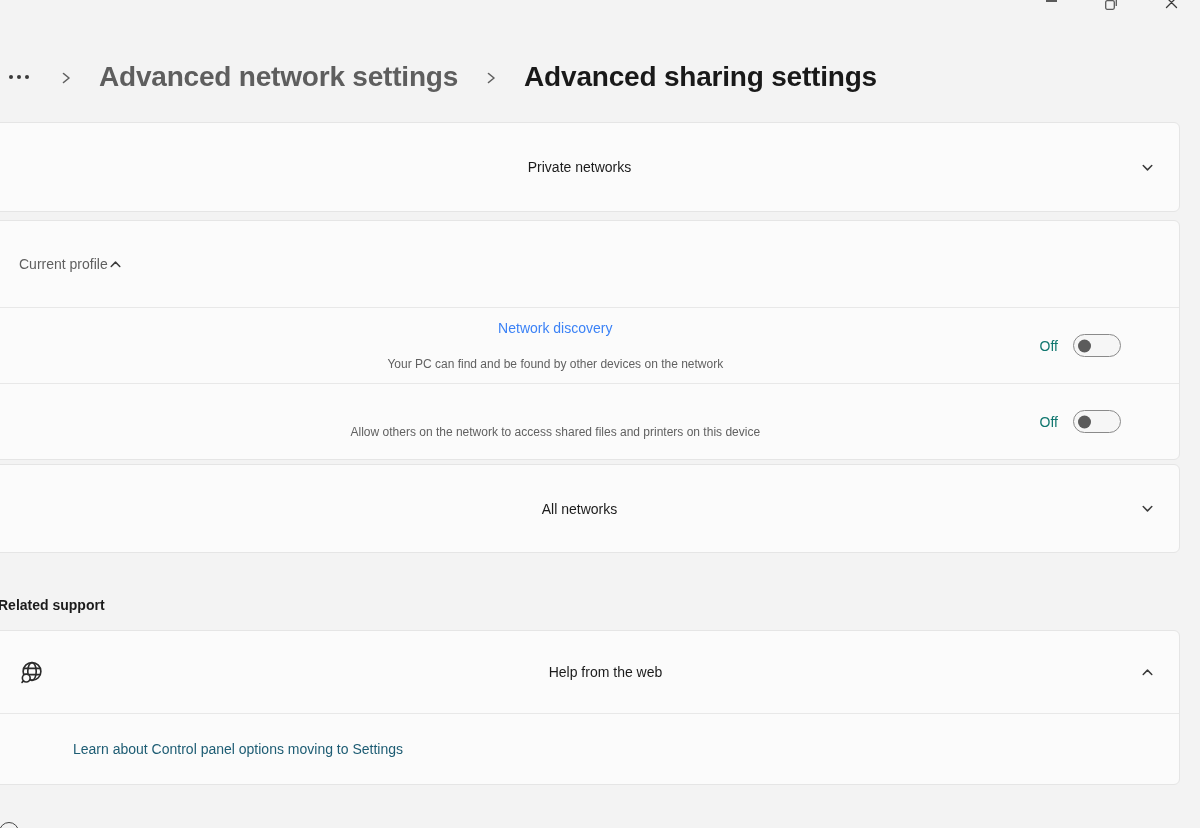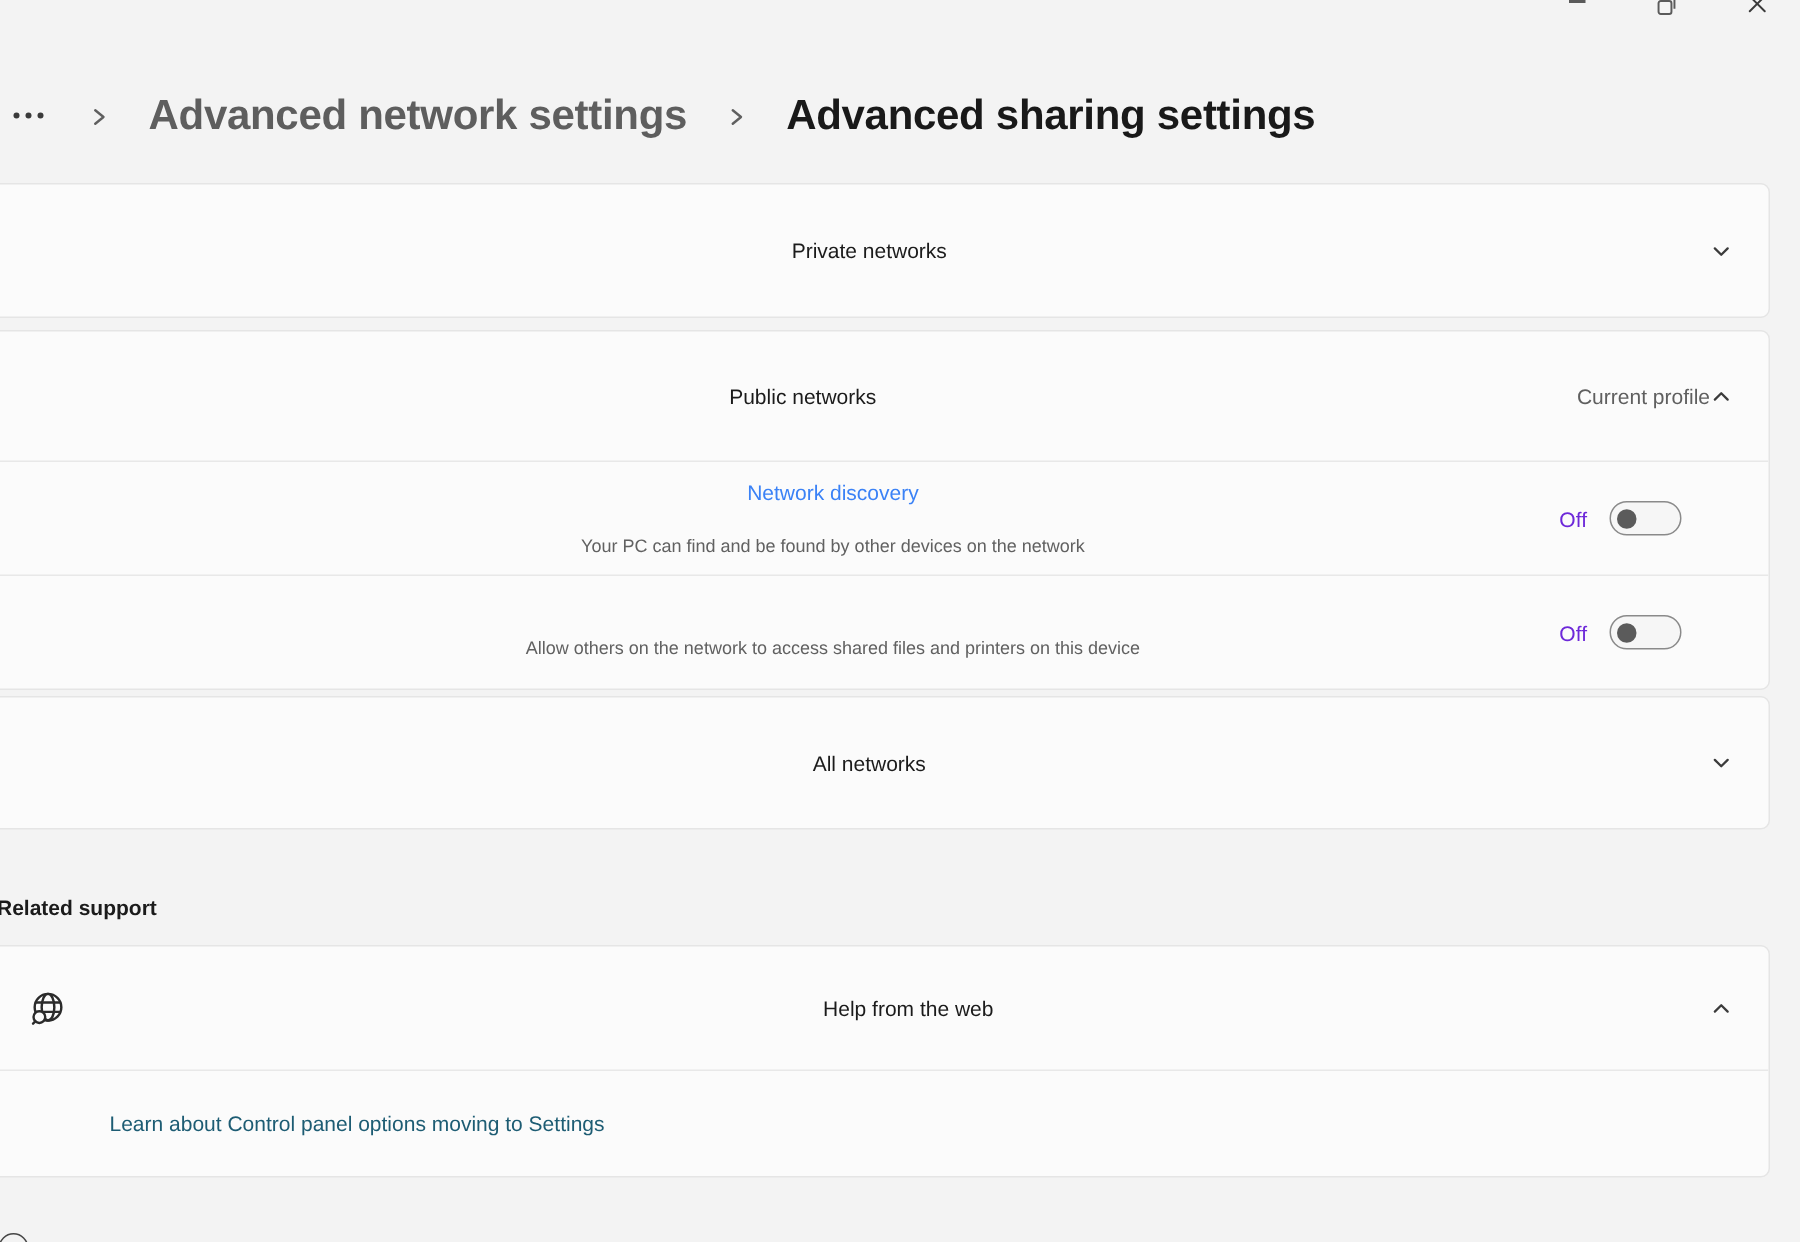--- a/index.html
+++ b/index.html
@@ -34,21 +34,21 @@
   .grow{flex:1 1 auto;min-width:0;text-align:center;}
   .card-title{font-size:14px;color:#1b1b1b;}
   .setting-title{font-size:14px;color:#3b82f6;}
   .setting-desc{font-size:12px;color:#616161;margin-top:21px;}
   .divider{height:1px;background:#e8e8e8;}
   .h88{height:88px;} .h86{height:86px;} .h75{height:75px;} .h87{height:87px;}
   .h82{height:82px;} .h70{height:70px;}
   .badge-text{font-size:14px;color:#5f5f5f;white-space:nowrap;text-align:center;}
   .chev{display:flex;align-items:center;}
   
-  .state-label{font-size:14px;color:#6d28d9;margin-right:15px;}
+  .state-label{font-size:14px;color:#0f766e;margin-right:15px;}
   .toggle{
     width:46px;height:21px;border:1px solid #8a8a8a;border-radius:12px;
     background:#f6f6f6;position:relative;flex:0 0 auto;cursor:pointer;
   }
   .toggle .knob{
     position:absolute;left:4px;top:50%;transform:translateY(-50%);
     width:13px;height:13px;border-radius:50%;background:#5b5b5b;
   }
   
   .section-heading{font-size:14px;font-weight:700;color:#1b1b1b;margin:42px 0 0 6px;line-height:20px;}
@@ -111,21 +111,20 @@
         <span class="chev">
           <svg width="15" height="15" viewBox="0 0 14 14">
               <polyline points="3,5.2 7,9.2 11,5.2" fill="none" stroke="#3b3b3b" stroke-width="1.4" stroke-linecap="round" stroke-linejoin="round"></polyline>
             </svg>
         </span>
       </div>
     </div>
 
     <div class="card" style="margin-bottom:4px;">
       <div class="row clickable h86 pad-head">
-        <span class="card-title grow">Public networks</span>
         <span class="badge-text">Current profile</span>
         <span class="chev">
           <svg width="15" height="15" viewBox="0 0 14 14">
               <polyline points="3,8.8 7,4.8 11,8.8" fill="none" stroke="#3b3b3b" stroke-width="1.4" stroke-linecap="round" stroke-linejoin="round"></polyline>
             </svg>
         </span>
       </div>
       <div class="divider"></div>
 
       <div class="row h75 pad-child">

